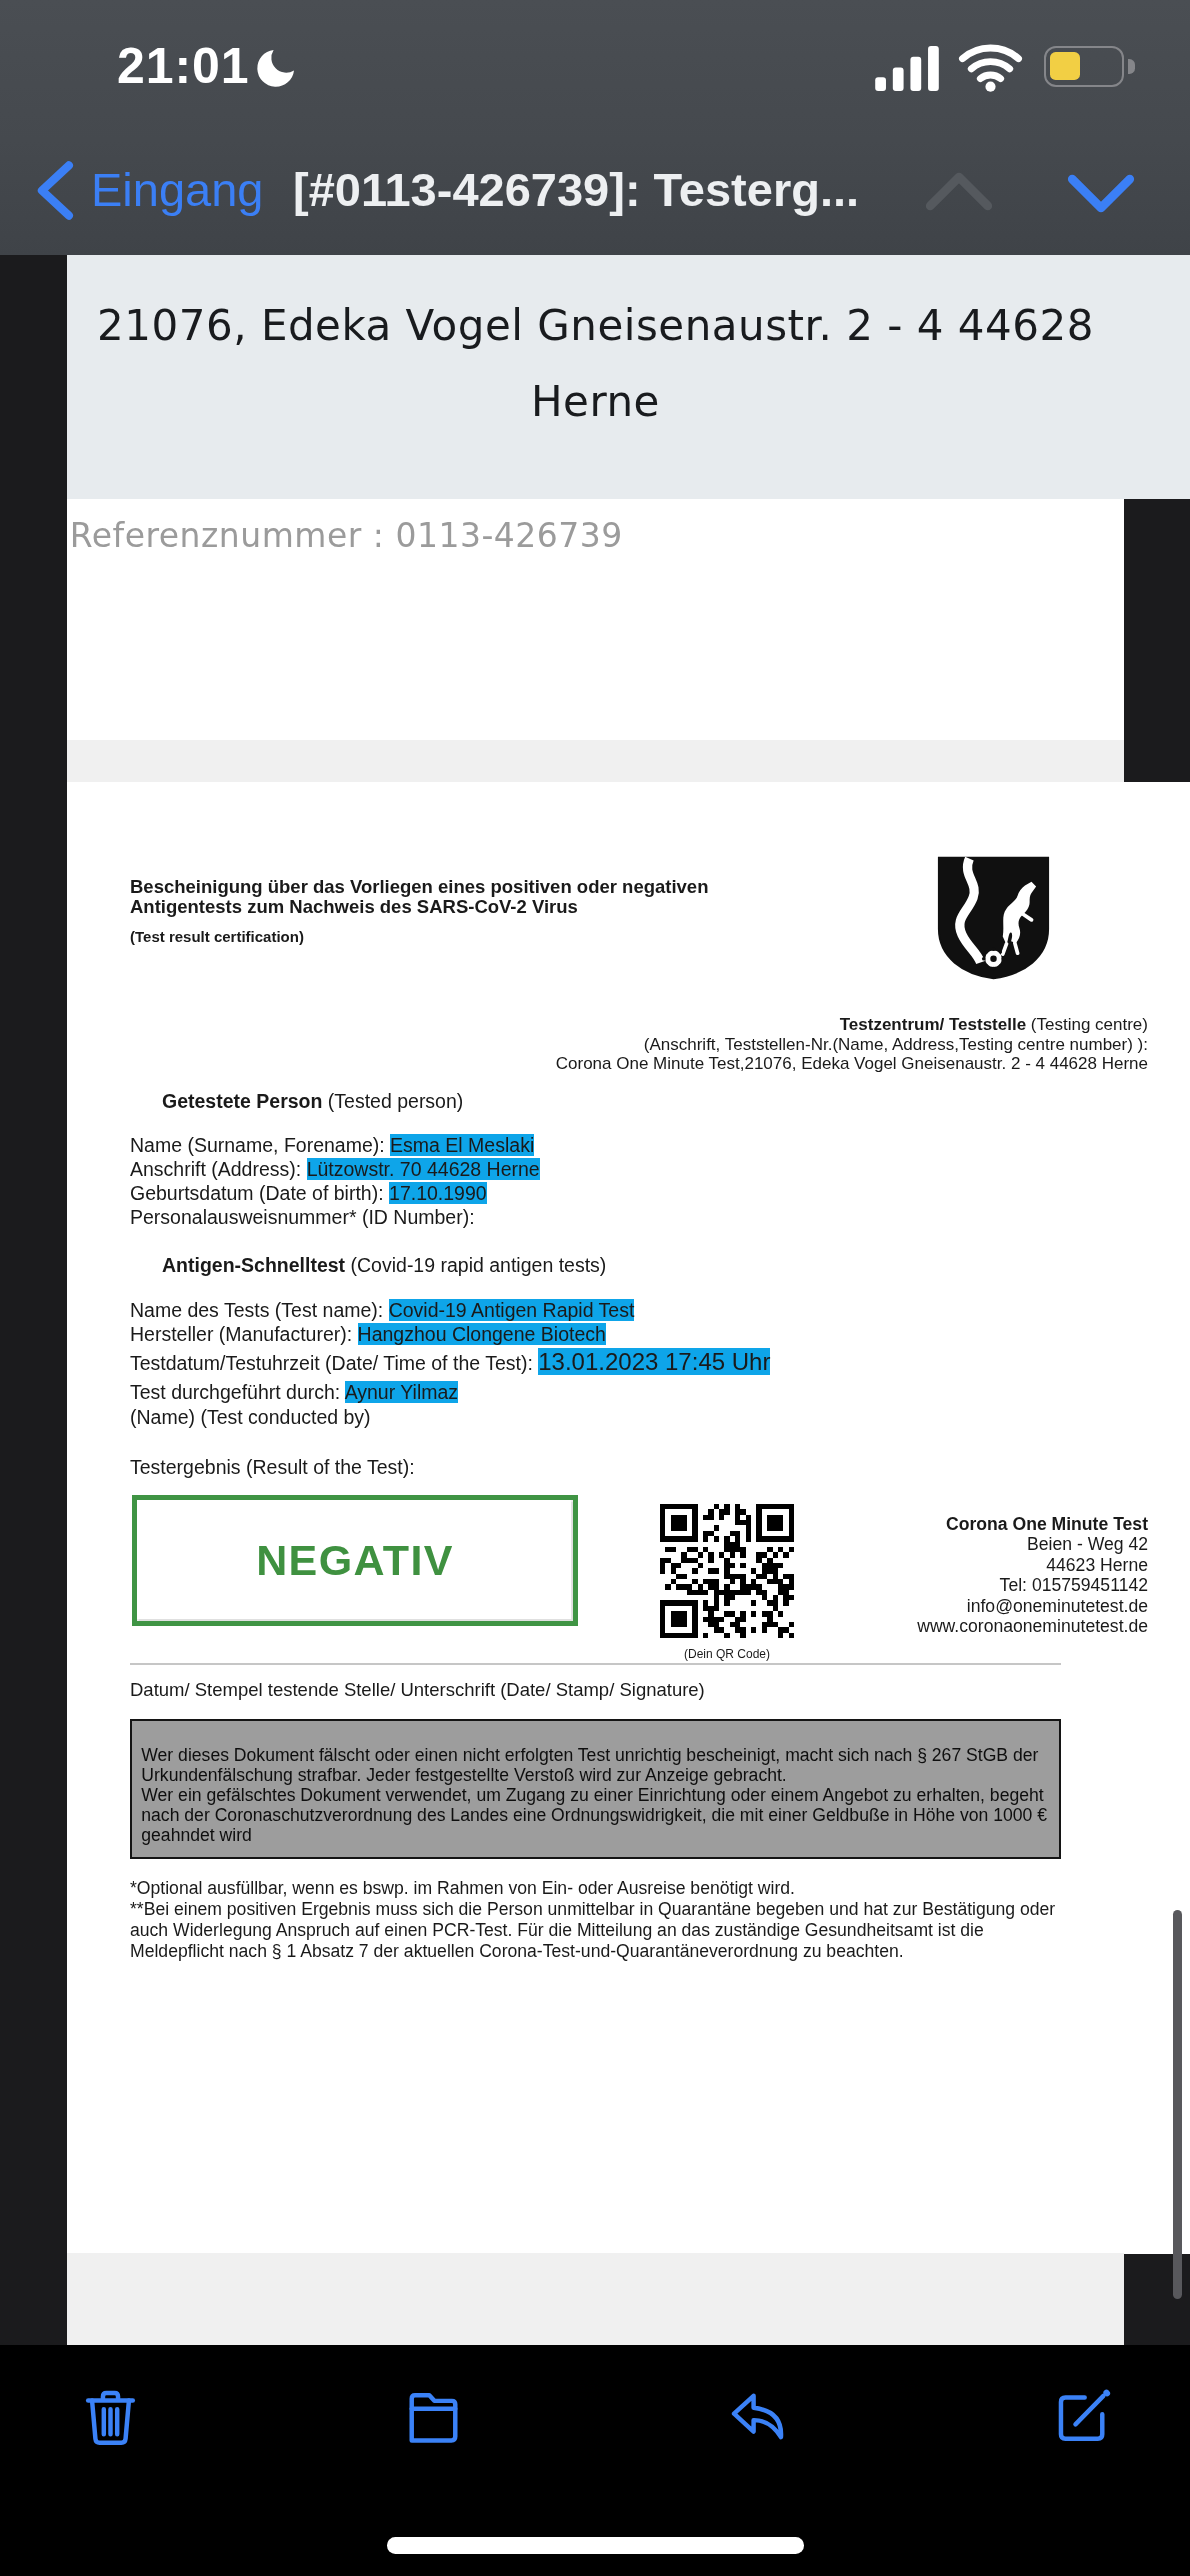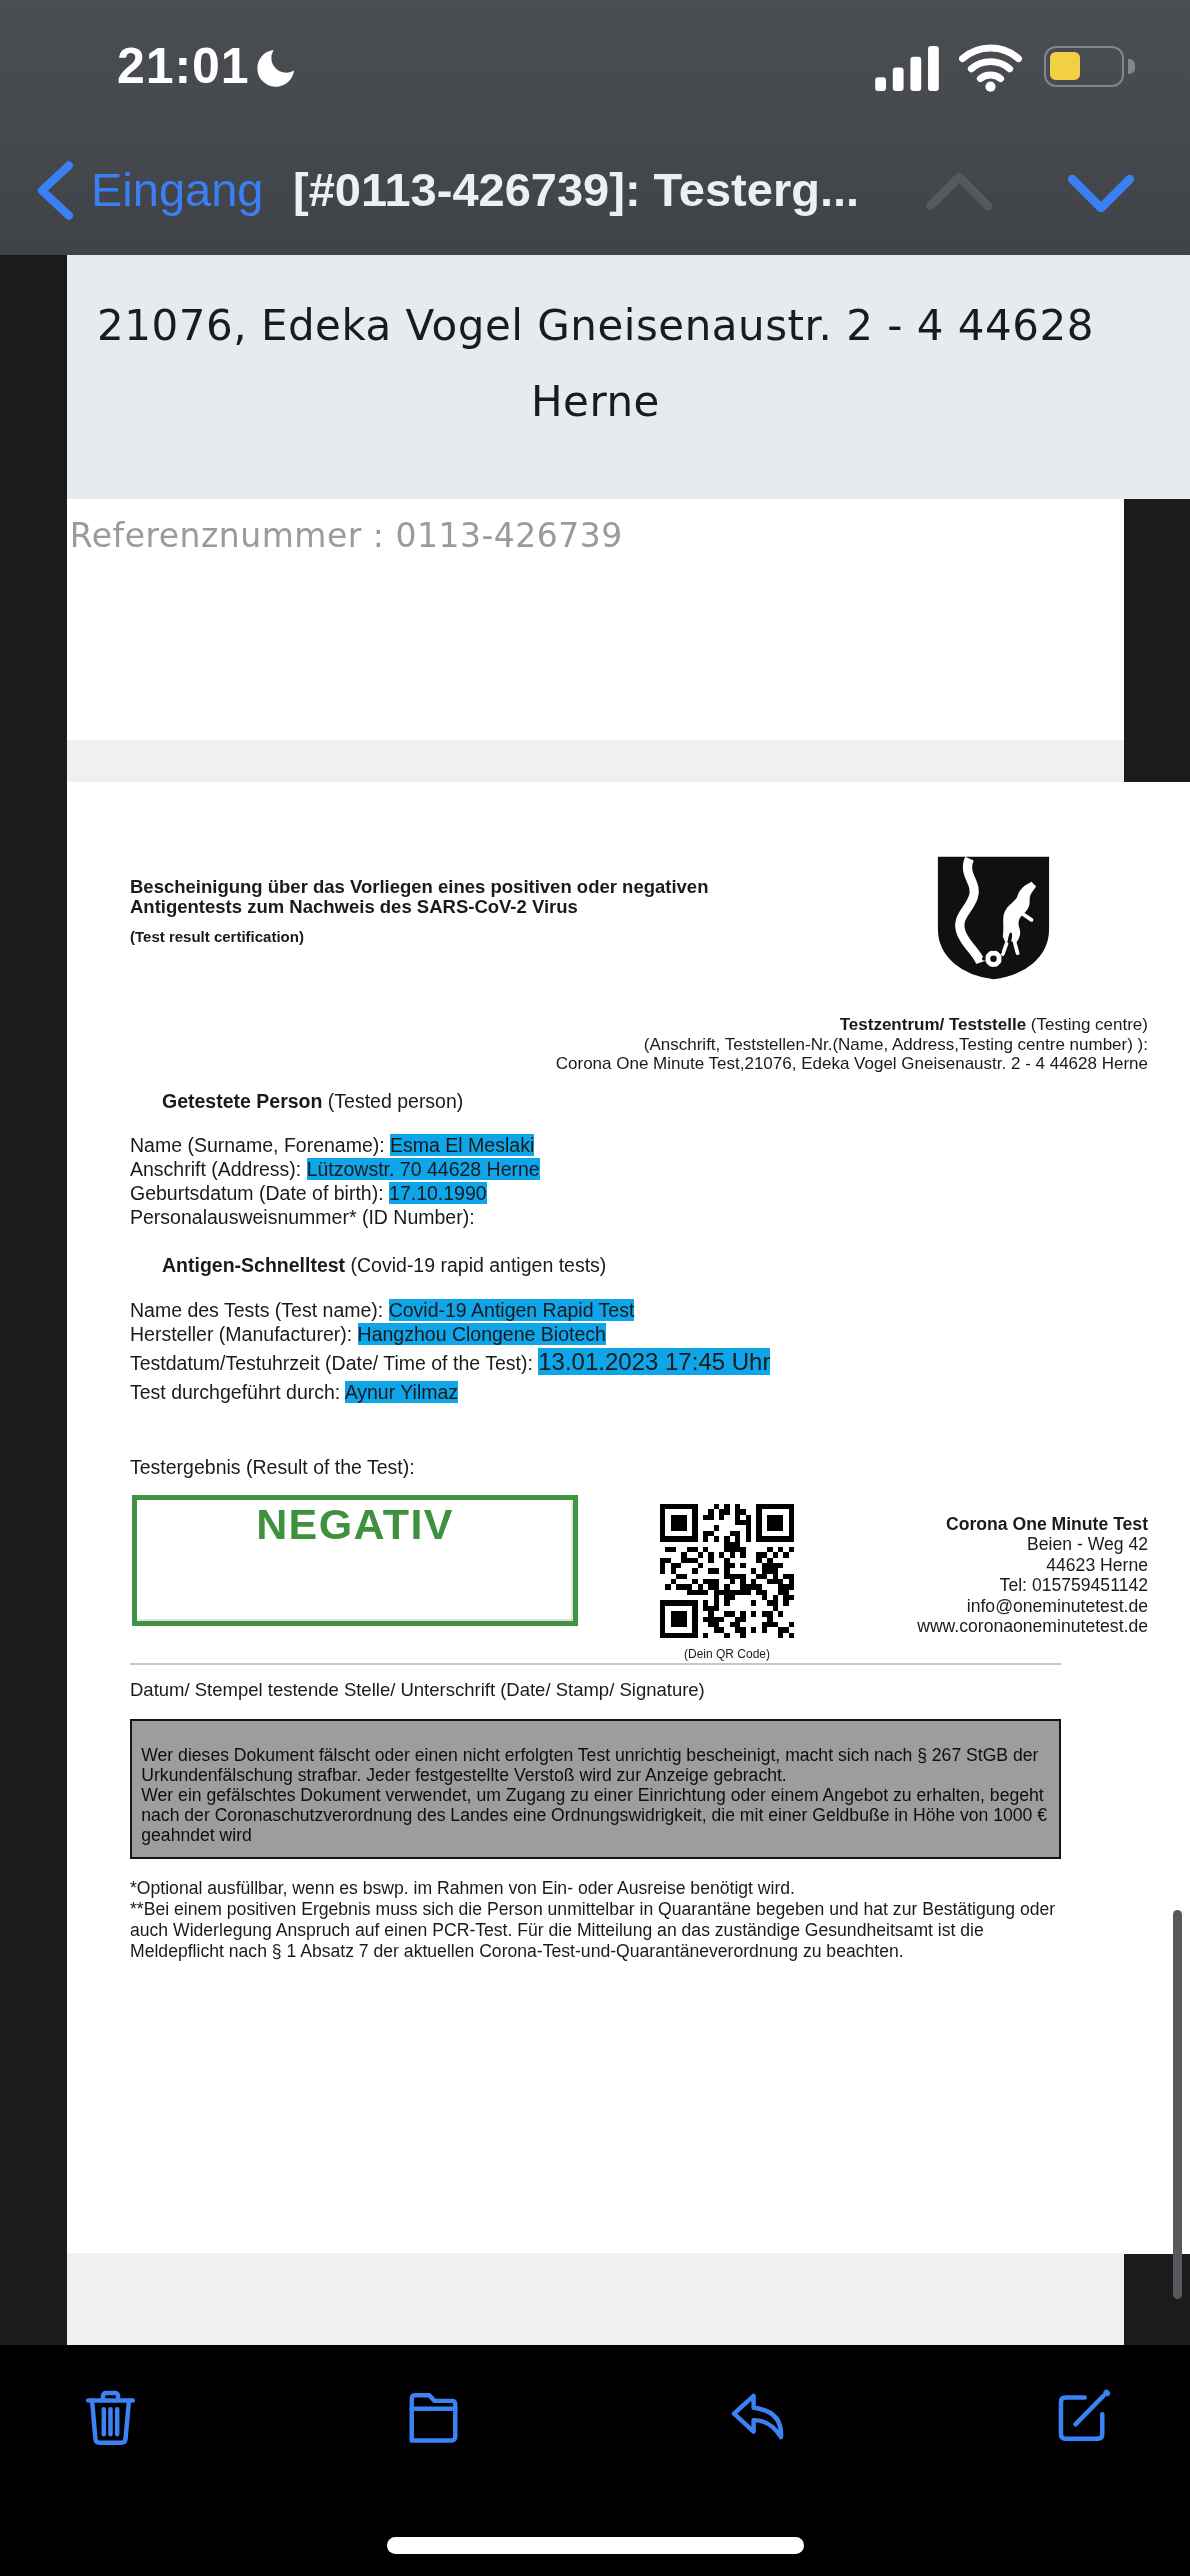--- a/index.html
+++ b/index.html
@@ -54,21 +54,21 @@
   .bodyblock{position:absolute;left:63px;font-size:19.5px;}
   .person-lines{top:351px;line-height:24px;}
   .test-lines{top:516px;line-height:24px;}
   .hl{background:#0ea5e9;}
   .hl:empty{background:none;padding:0;}
   .bigline{line-height:32px;}
   .big{font-size:24px;}
   .gapline{line-height:26px;}
   .result-label{position:absolute;left:63px;top:674px;font-size:19.5px;}
   .neg-box{position:absolute;left:65px;top:713px;width:446px;height:131px;border:5.6px solid #3f9444;
-           display:flex;align-items:flex-start;justify-content:center;
+           display:flex;align-items:center;justify-content:center;
            box-shadow:inset 1.9px 1.9px 0 rgba(255,255,255,.45), inset -1.9px -1.9px 0 rgba(0,0,0,.12);}
   .neg-text{color:#3f9140;font-size:43px;font-weight:bold;letter-spacing:1.4px;}
   .qr{position:absolute;left:593px;top:721px;width:134px;height:136px;}
   .qr-caption{position:absolute;left:555px;top:865px;width:210px;text-align:center;font-size:12px;}
   .contact{position:absolute;right:63px;top:732px;text-align:right;font-size:17.6px;line-height:20.4px;}
   .doc-hr{position:absolute;left:63px;top:881px;width:931px;height:1.9px;background:#c6c6c6;}
   .datum-line{position:absolute;left:63px;top:897px;font-size:18.5px;}
   .legal-box{position:absolute;left:63px;top:937px;width:931px;height:140px;background:#9d9d9d;
              border:2.8px solid #141414;padding:24px 11px 7.4px 9.3px;font-size:17.6px;line-height:20px;
              color:#0e0e0e;overflow:hidden;}
@@ -182,20 +182,21 @@
         </div>
 
         <div class="sec-head sh-test">
           <span class="b">Antigen-Schnelltest</span><span> (Covid-19 rapid antigen tests)</span>
         </div>
         <div class="bodyblock test-lines">
           <div><span>Name des Tests (Test name): </span><span class="hl">Covid-19 Antigen Rapid Test</span></div>
           <div><span>Hersteller (Manufacturer): </span><span class="hl">Hangzhou Clongene Biotech</span></div>
           <div class="bigline"><span>Testdatum/Testuhrzeit (Date/ Time of the Test): </span><span class="hl big">13.01.2023 17:45 Uhr</span></div>
           <div class="gapline"><span>Test durchgeführt durch: </span><span class="hl">Aynur Yilmaz</span></div>
+          <div><span>(Name) (Test conducted by)</span><span class="hl"></span></div>
         </div>
 
         <div class="result-label">Testergebnis (Result of the Test):</div>
 
         <div class="neg-box">
           <span class="neg-text">NEGATIV</span>
         </div>
 
         <svg class="qr" id="qr-svg" viewBox="0 0 25 25" shape-rendering="crispEdges">
             <rect x="0" y="0" width="25" height="25" fill="#fff"></rect>

